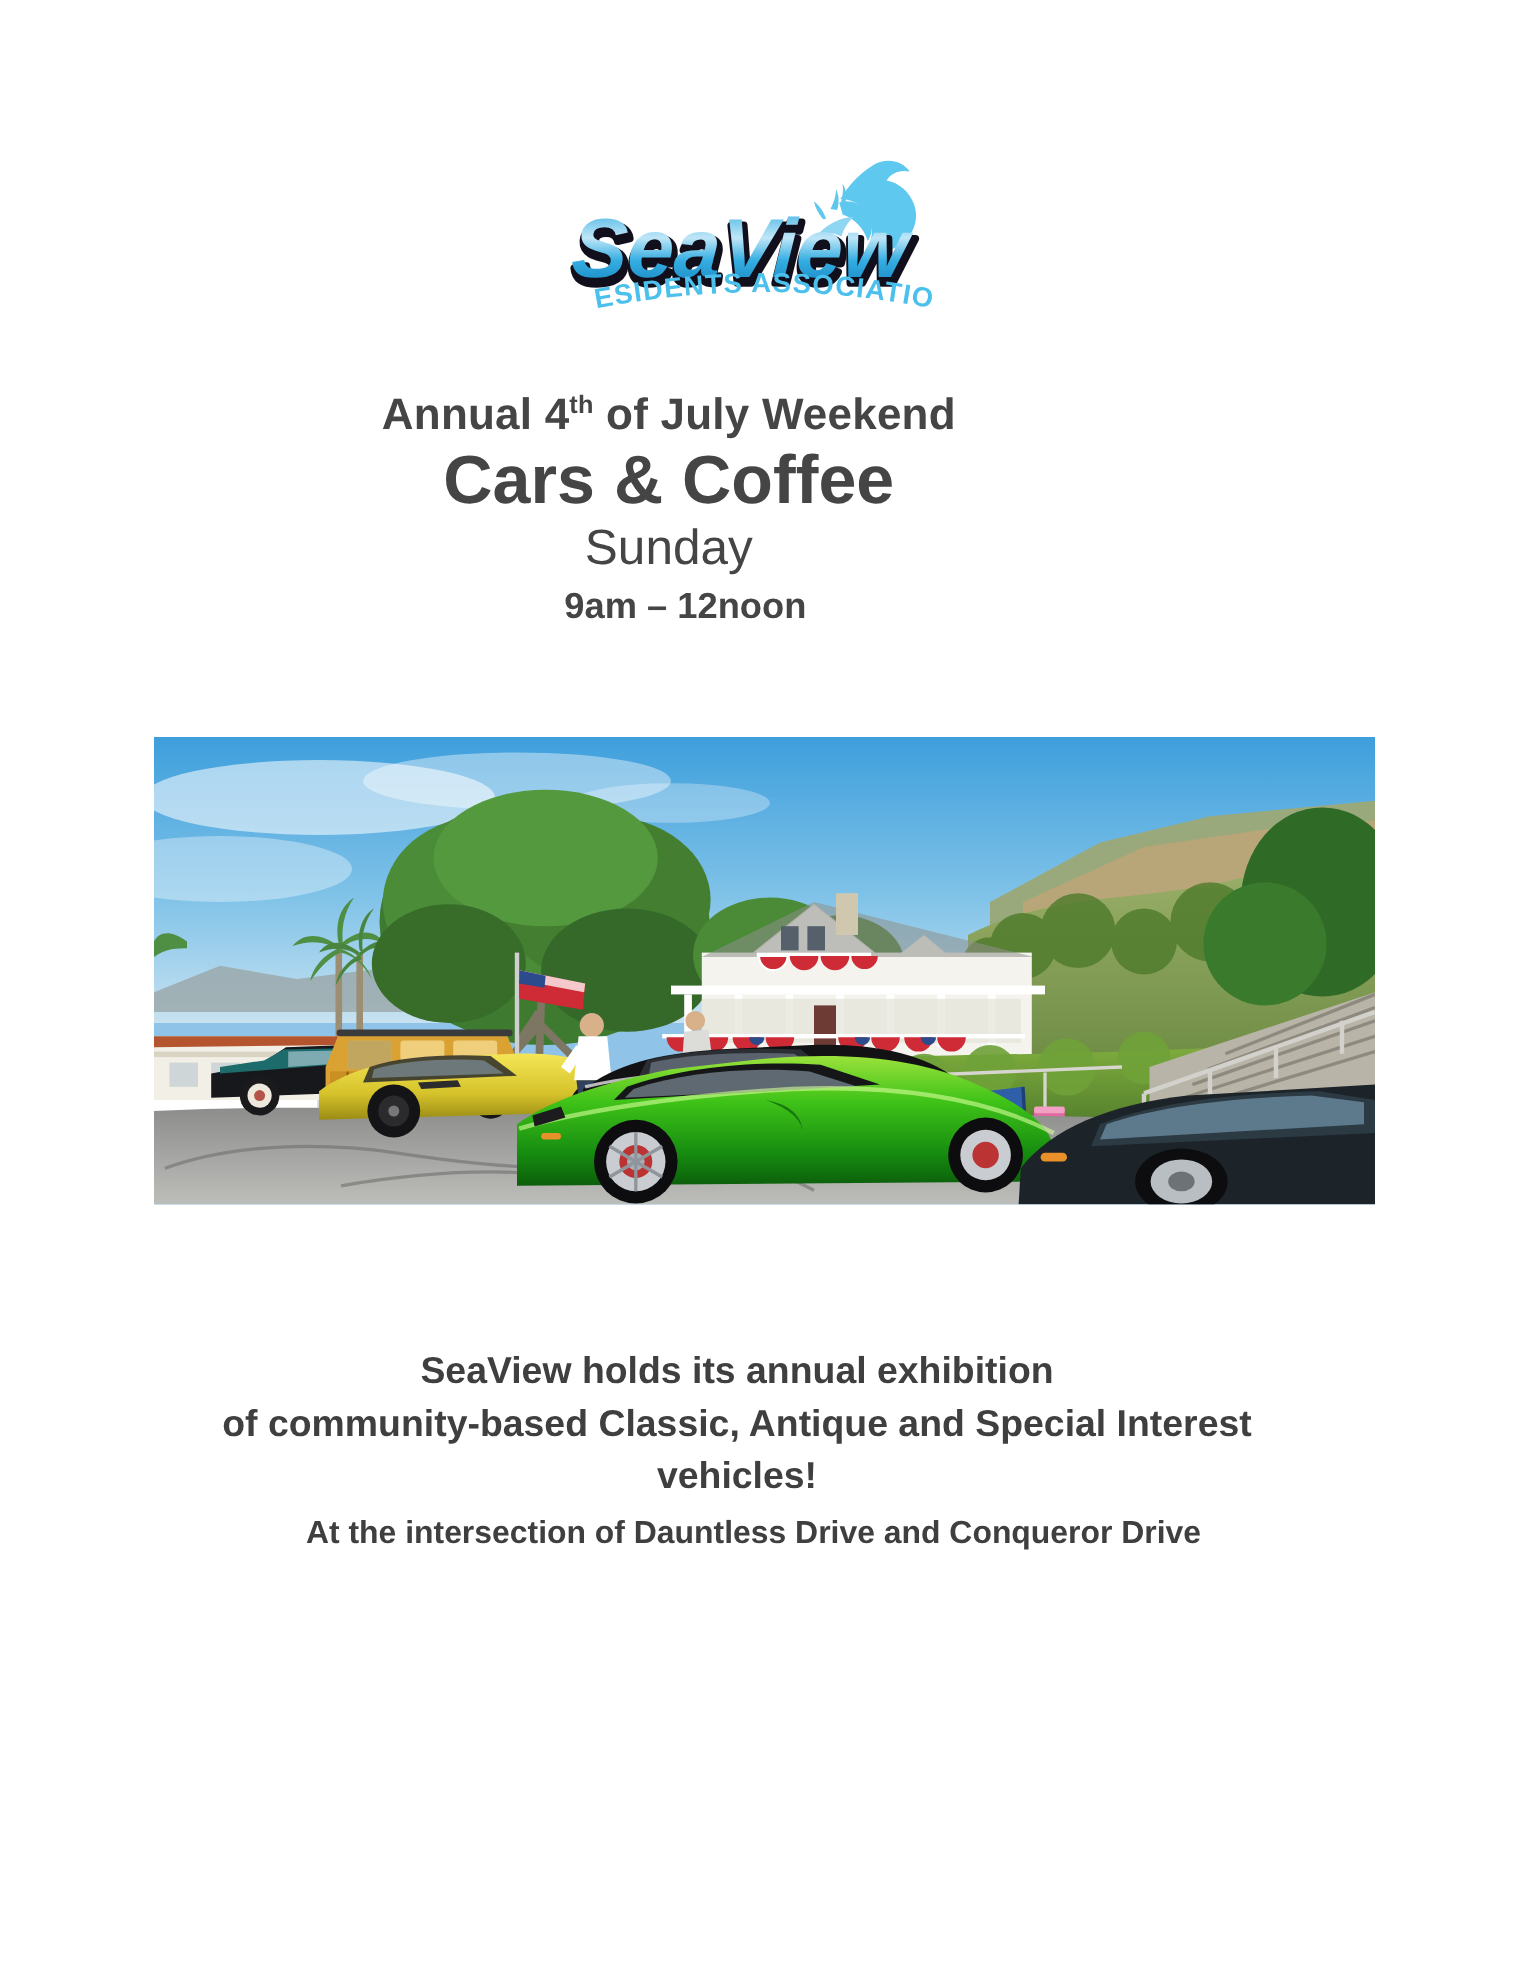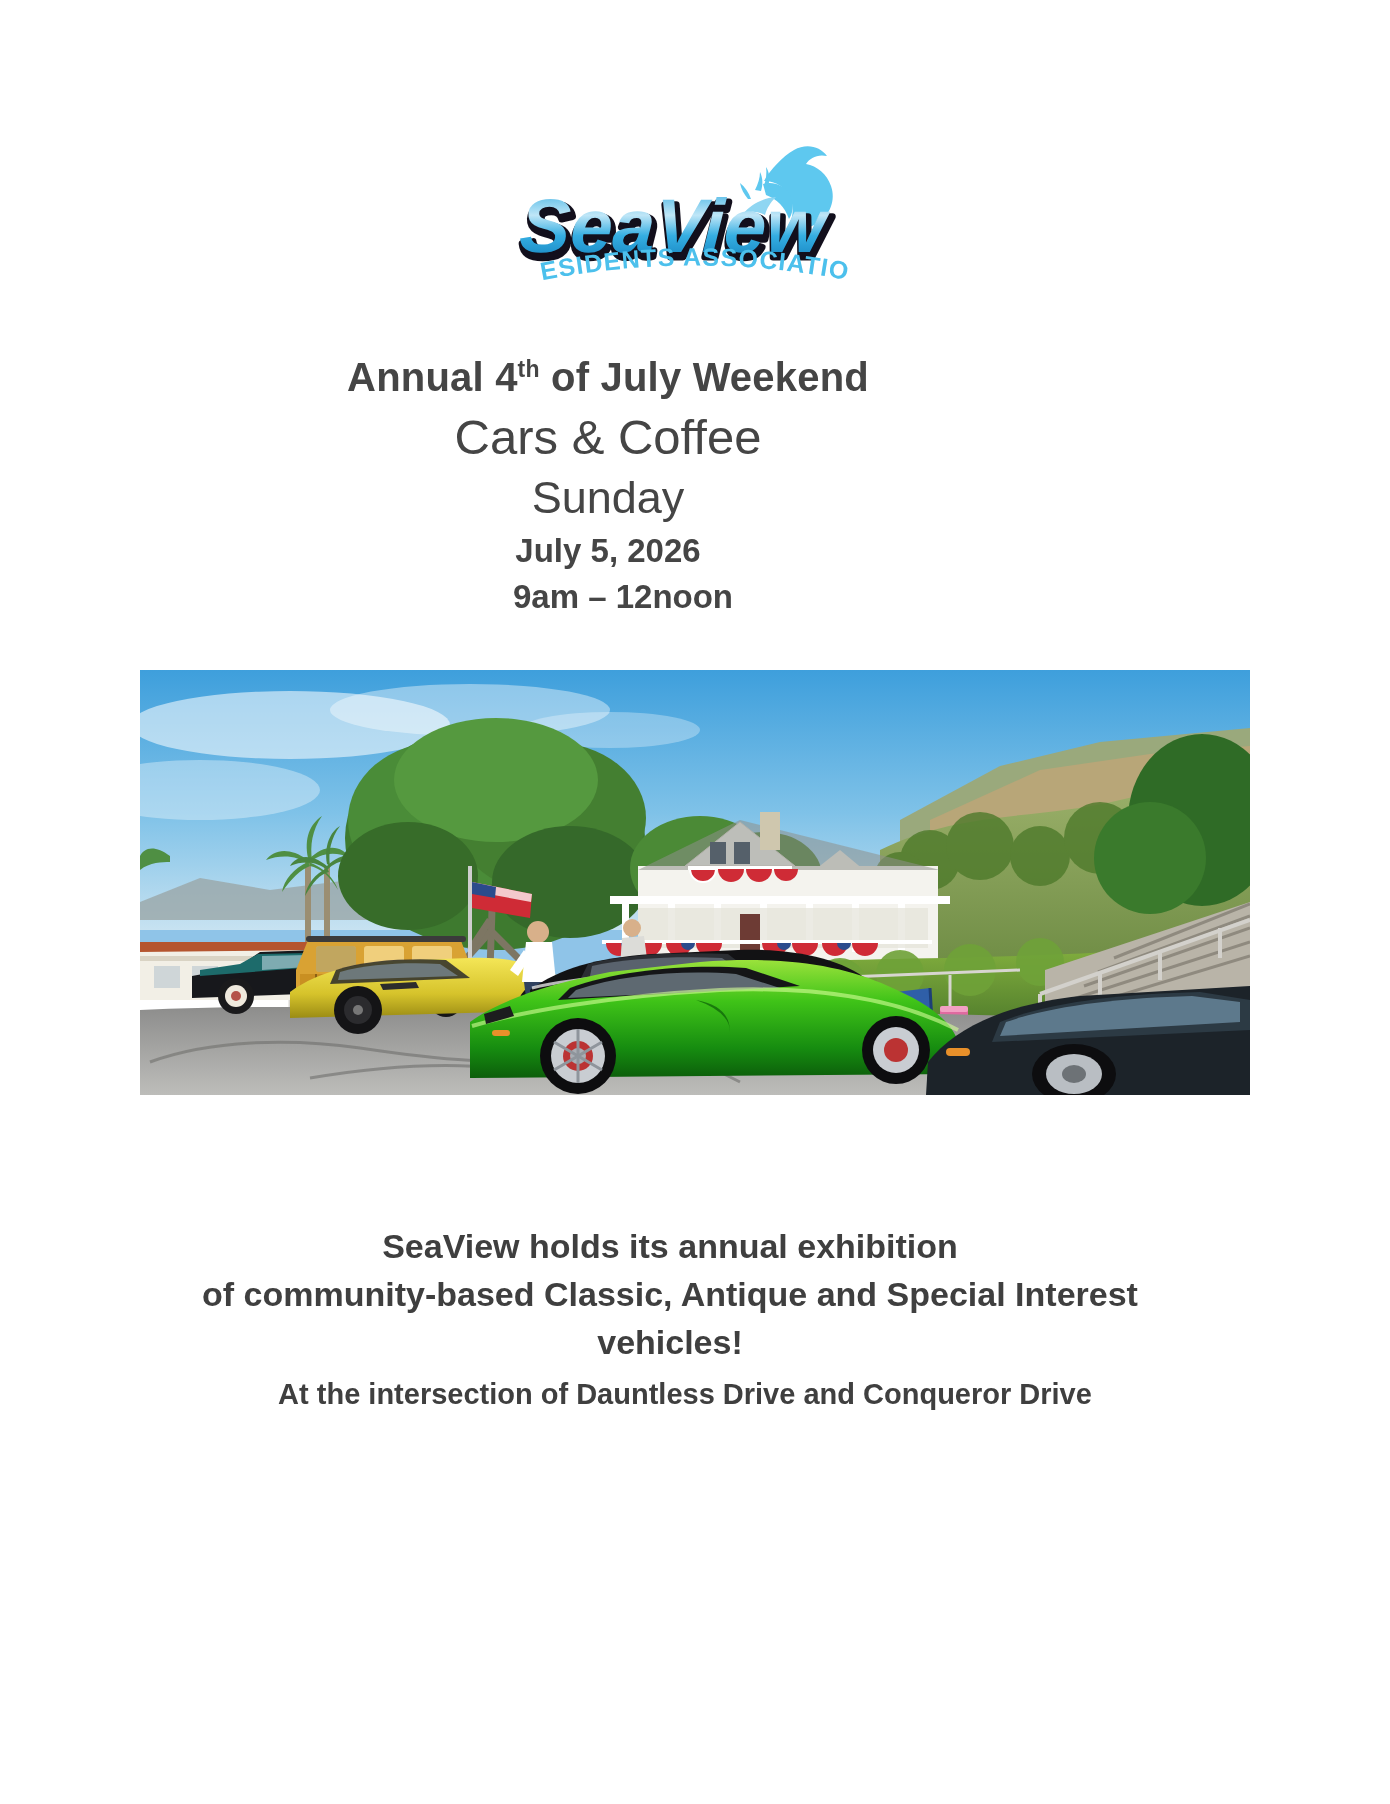--- a/index.html
+++ b/index.html
@@ -24,21 +24,21 @@
   
   .headline{
     position:absolute;left:0;top:352px;width:1216px;text-align:center;
   }
   .line-annual{
     font-size:40px;font-weight:bold;letter-spacing:.2px;color:#454545;
     line-height:50px;
   }
   .line-annual sup{font-size:23px;vertical-align:super;line-height:0;}
   .line-cars{
-    font-size:49px;font-weight:normal;color:#454545;line-height:62px;margin-top:4px;
+    font-size:62px;font-weight:bold;color:#454545;line-height:62px;margin-top:4px;
   }
   .line-sunday{
     font-size:45px;font-weight:normal;color:#454545;line-height:60px;
   }
   .line-date{
     font-size:33px;font-weight:bold;color:#454545;line-height:46px;
   }
   .line-time{
     font-size:33px;font-weight:bold;color:#454545;line-height:46px;padding-left:30px;
   }
@@ -103,21 +103,20 @@
         </text>
       </svg>
     </div>
   </div>
 
   <div class="headline">
     <div class="line-annual"><span>Annual 4</span><sup>th</sup><span> of July Weekend</span></div>
 
     <div class="line-cars">Cars &amp; Coffee</div>
     <div class="line-sunday">Sunday</div>
-    <div class="line-date">July 5, 2026</div>
     <div class="line-time">9am – 12noon</div>
   </div>
 
   <div class="photo">
     <svg viewBox="0 0 1110 425" xmlns="http://www.w3.org/2000/svg" aria-hidden="true">
       <defs>
         <linearGradient id="sky" x1="0" y1="0" x2="0" y2="1">
           <stop offset="0%" stop-color="#3e9fdc"></stop>
           <stop offset="55%" stop-color="#7fc2e8"></stop>
           <stop offset="100%" stop-color="#c7e2f1"></stop>

